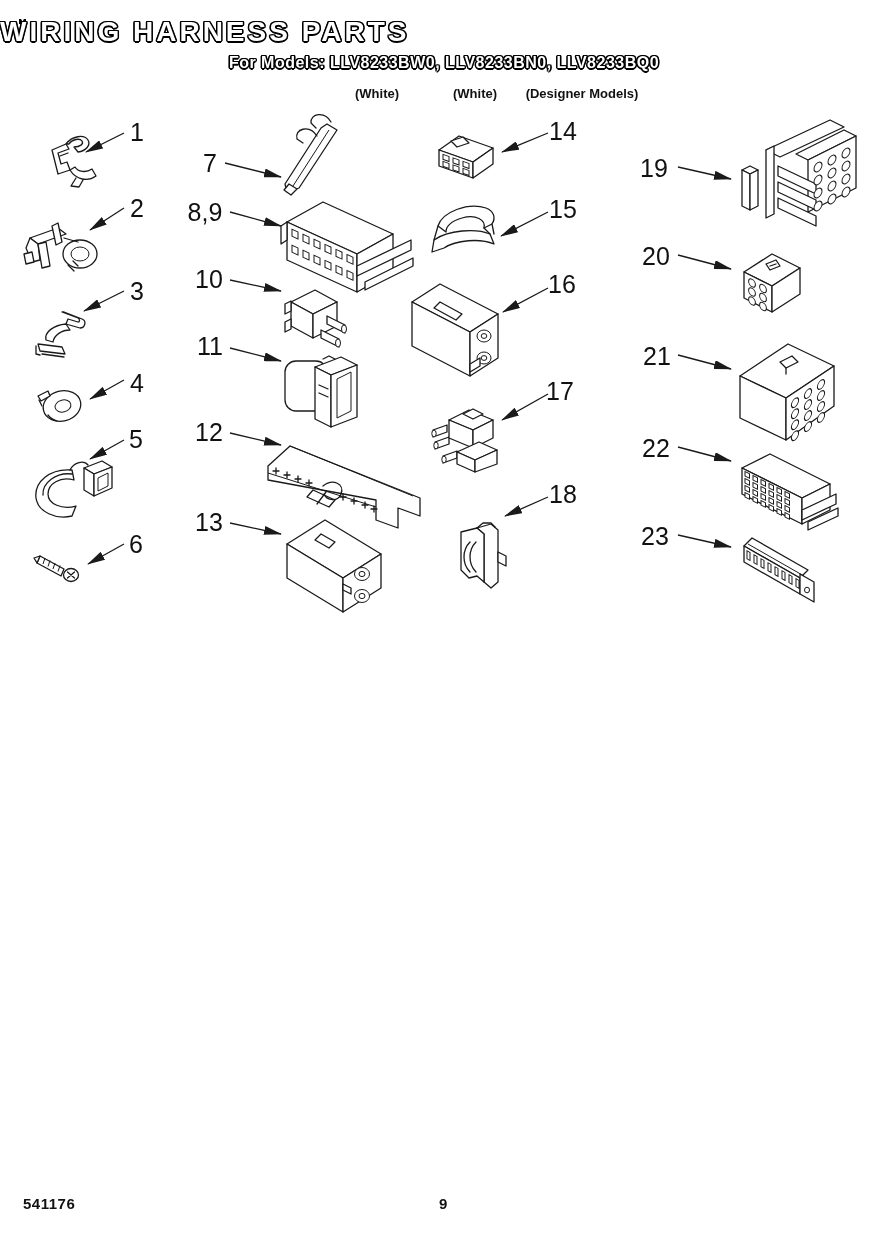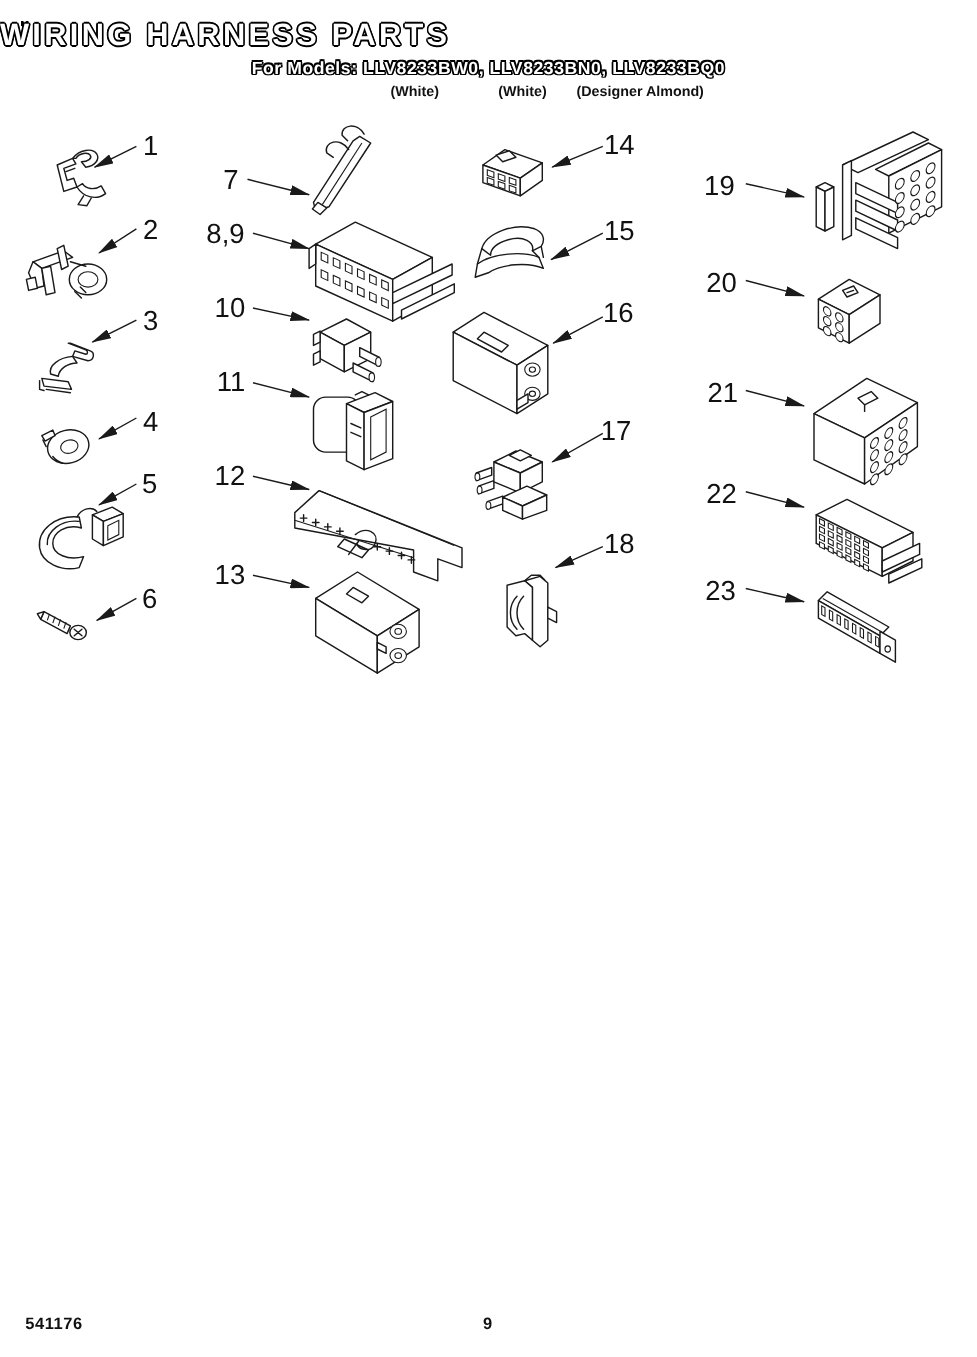--- a/index.html
+++ b/index.html
@@ -16,21 +16,21 @@
   }
   .title{
     position:absolute;top:16px;left:0;width:100%;text-align:left;
     font-size:28px;font-weight:bold;letter-spacing:3px;
   }
   .models{
     position:absolute;top:54px;left:0;width:100%;text-align:center;
     font-size:16px;font-weight:bold;letter-spacing:.5px;
   }
   .variant{
-    position:absolute;top:75px;transform:translateX(-50%);
+    position:absolute;top:86px;transform:translateX(-50%);
     font-size:13px;font-weight:bold;white-space:nowrap;
   }
   .corner-mark{
     position:absolute;left:19px;top:19px;width:7px;height:5px;background:#000;
     clip-path:polygon(0 0,30% 0,50% 55%,70% 0,100% 0,100% 100%,0 100%);
   }
   .footer-doc{position:absolute;left:23px;top:1195px;font-size:15px;font-weight:bold;letter-spacing:.5px;}
   .footer-page{position:absolute;left:439px;top:1195px;font-size:15px;font-weight:bold;}
   svg.diagram{position:absolute;left:0;top:0;}
   svg .face{fill:#fff;stroke:#1a1a1a;stroke-width:1.3;stroke-linejoin:round;}
@@ -42,21 +42,21 @@
 </style>
 </head>
 <body>
 
 <div class="corner-mark"></div>
 
 <div class="title hollow">WIRING HARNESS PARTS</div>
 <div class="models hollow">For Models: LLV8233BW0, LLV8233BN0, LLV8233BQ0</div>
 <span class="variant" style="left:377px">(White)</span>
 <span class="variant" style="left:475px">(White)</span>
-<span class="variant" style="left:582px">(Designer Almond)</span>
+<span class="variant" style="left:582px">(Designer Models)</span>
 
 <svg class="diagram" width="888" height="1234" viewBox="0 0 888 1234">
   <defs>
     <marker id="ah" markerWidth="18" markerHeight="9" refX="17" refY="4.5" orient="auto" markerUnits="userSpaceOnUse">
       <path d="M0,0 L18,4.5 L0,9 Z" fill="#1a1a1a"></path>
     </marker>
   </defs>
 
   <g>
     <line class="arrow" marker-end="url(#ah)" x1="124" y1="133" x2="86" y2="152"></line>

